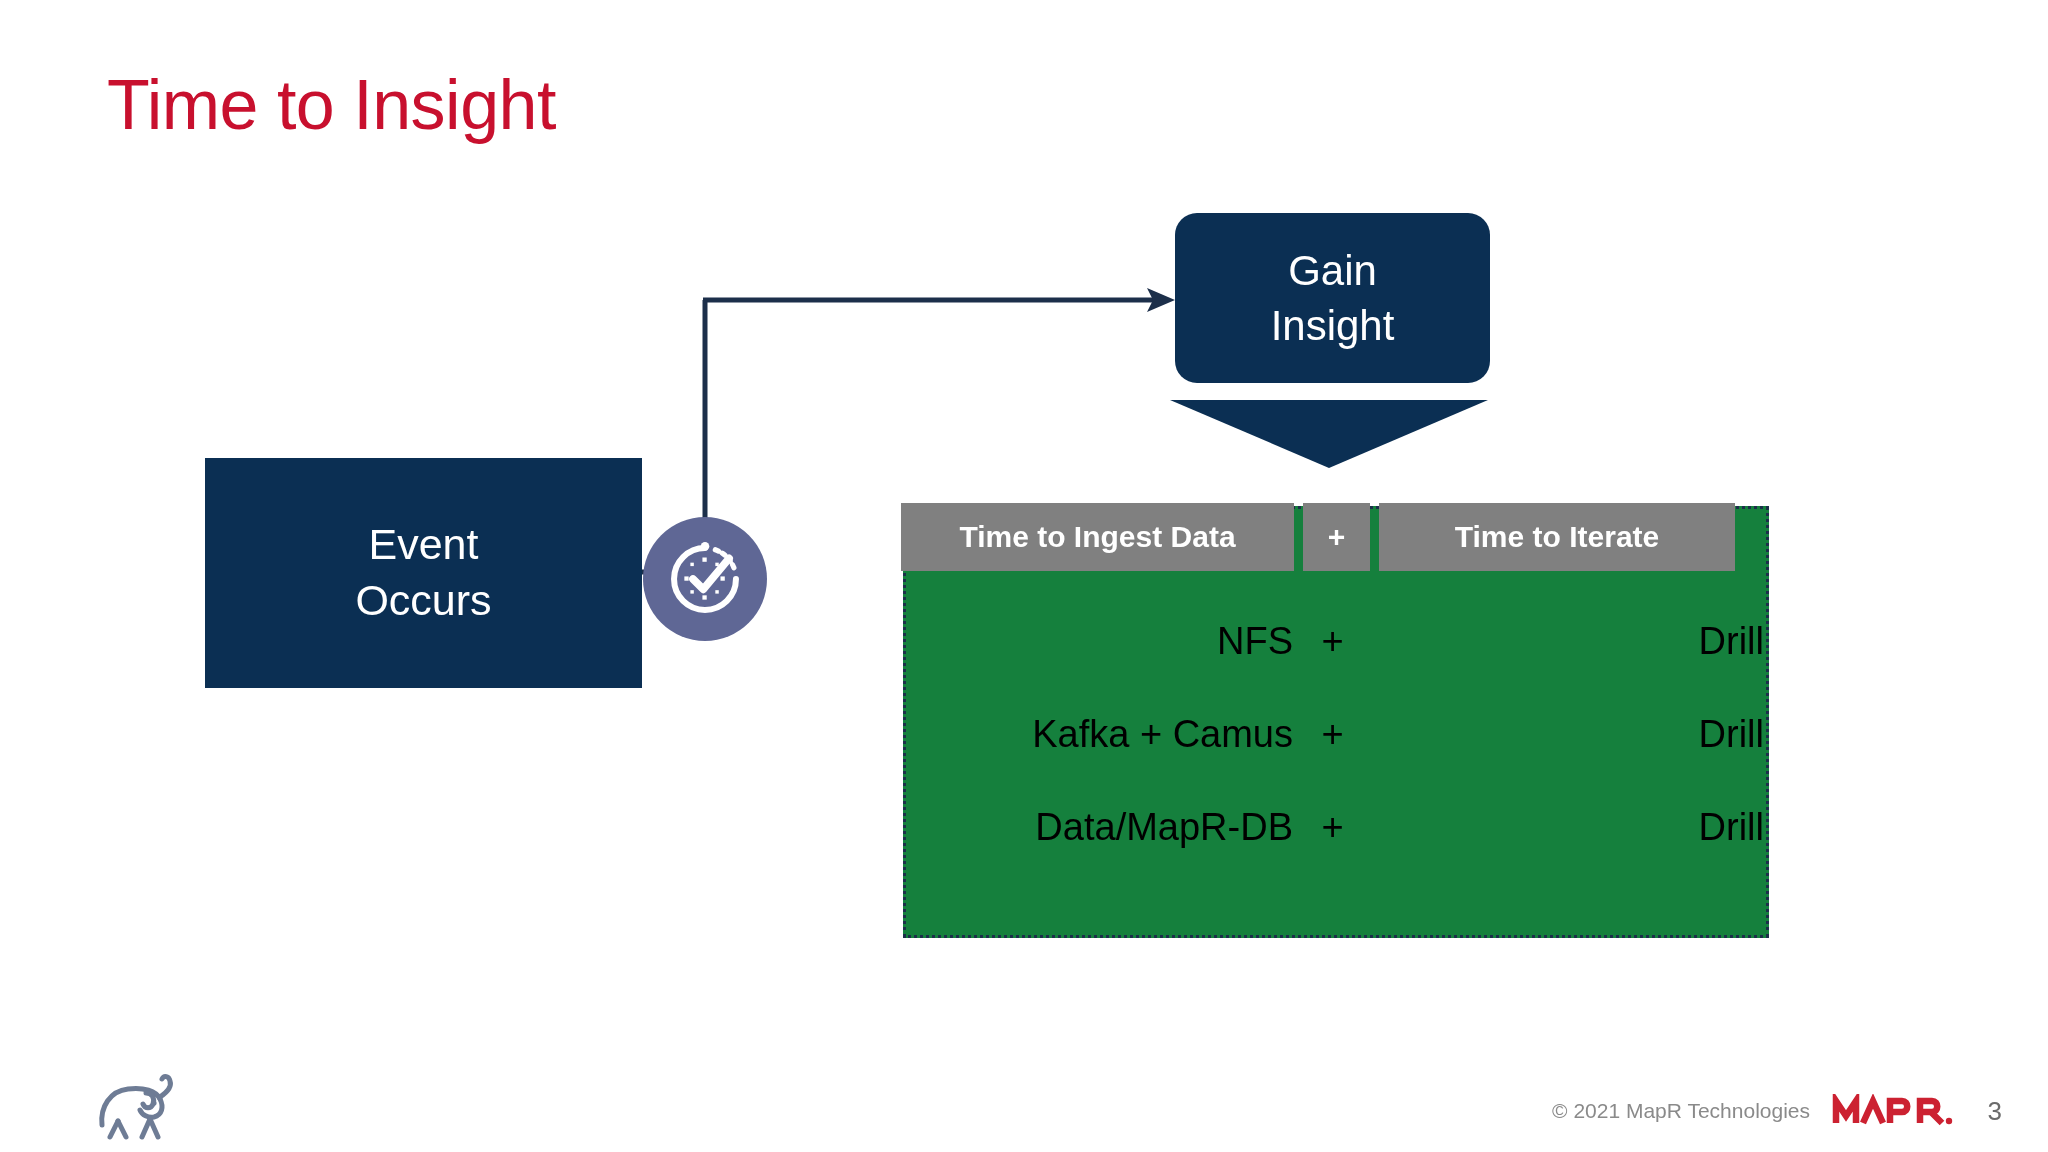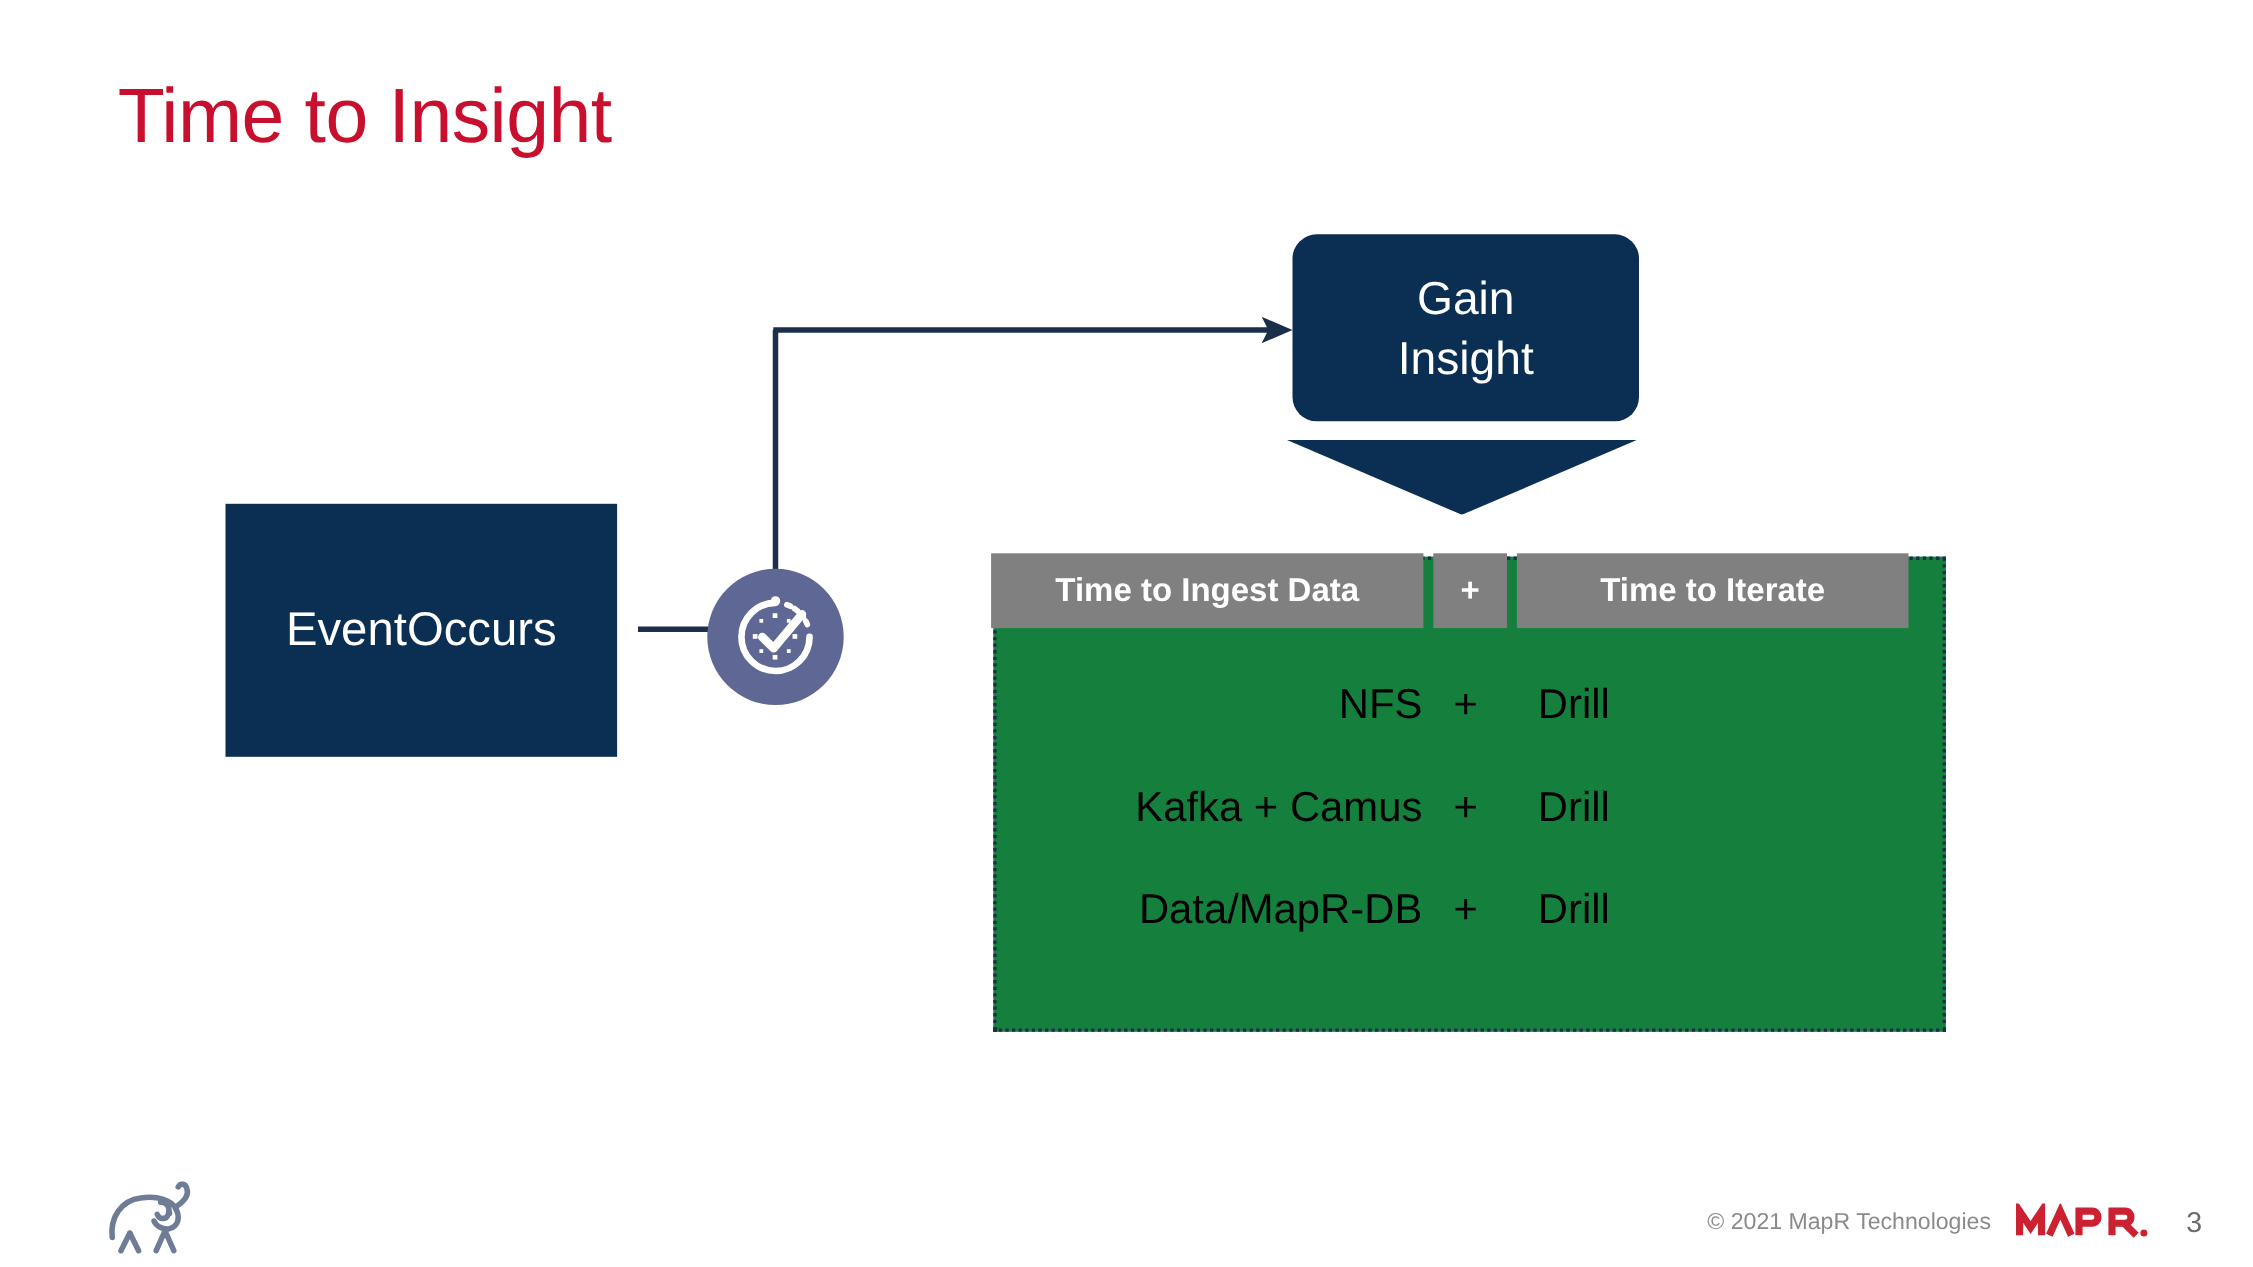--- a/index.html
+++ b/index.html
@@ -30,24 +30,25 @@
     letter-spacing: -0.5px;
     line-height: 1;
     white-space: nowrap;
   }
 
   
   #event-box {
     position: absolute;
     left: 205px;
     top: 458px;
-    width: 356px;
+    width: 437px;
     height: 230px;
     background: #0b2f53;
     display: flex;
+    flex-direction: column;
     align-items: center;
     justify-content: center;
     color: #ffffff;
     font-size: 43px;
     line-height: 1.30;
   }
 
   
   #gain-box {
     position: absolute;
@@ -145,21 +146,21 @@
   .eq-row {
     display: flex;
     align-items: center;
     height: 93px;
     font-size: 38px;
     color: #000000;
   }
 
   .eq-left  { width: 393px; text-align: right;  padding-right: 6px; }
   .eq-plus  { width: 67px;  text-align: center; }
-  .eq-right { width: 398px; text-align: left;   padding-left: 32px; }
+  .eq-right { width: 398px; text-align: right;   padding-left: 32px; }
 
   
   #hadoop-logo {
     position: absolute;
     left: 88px;
     top: 1063px;
     width: 104px;
     height: 78px;
   }
 

